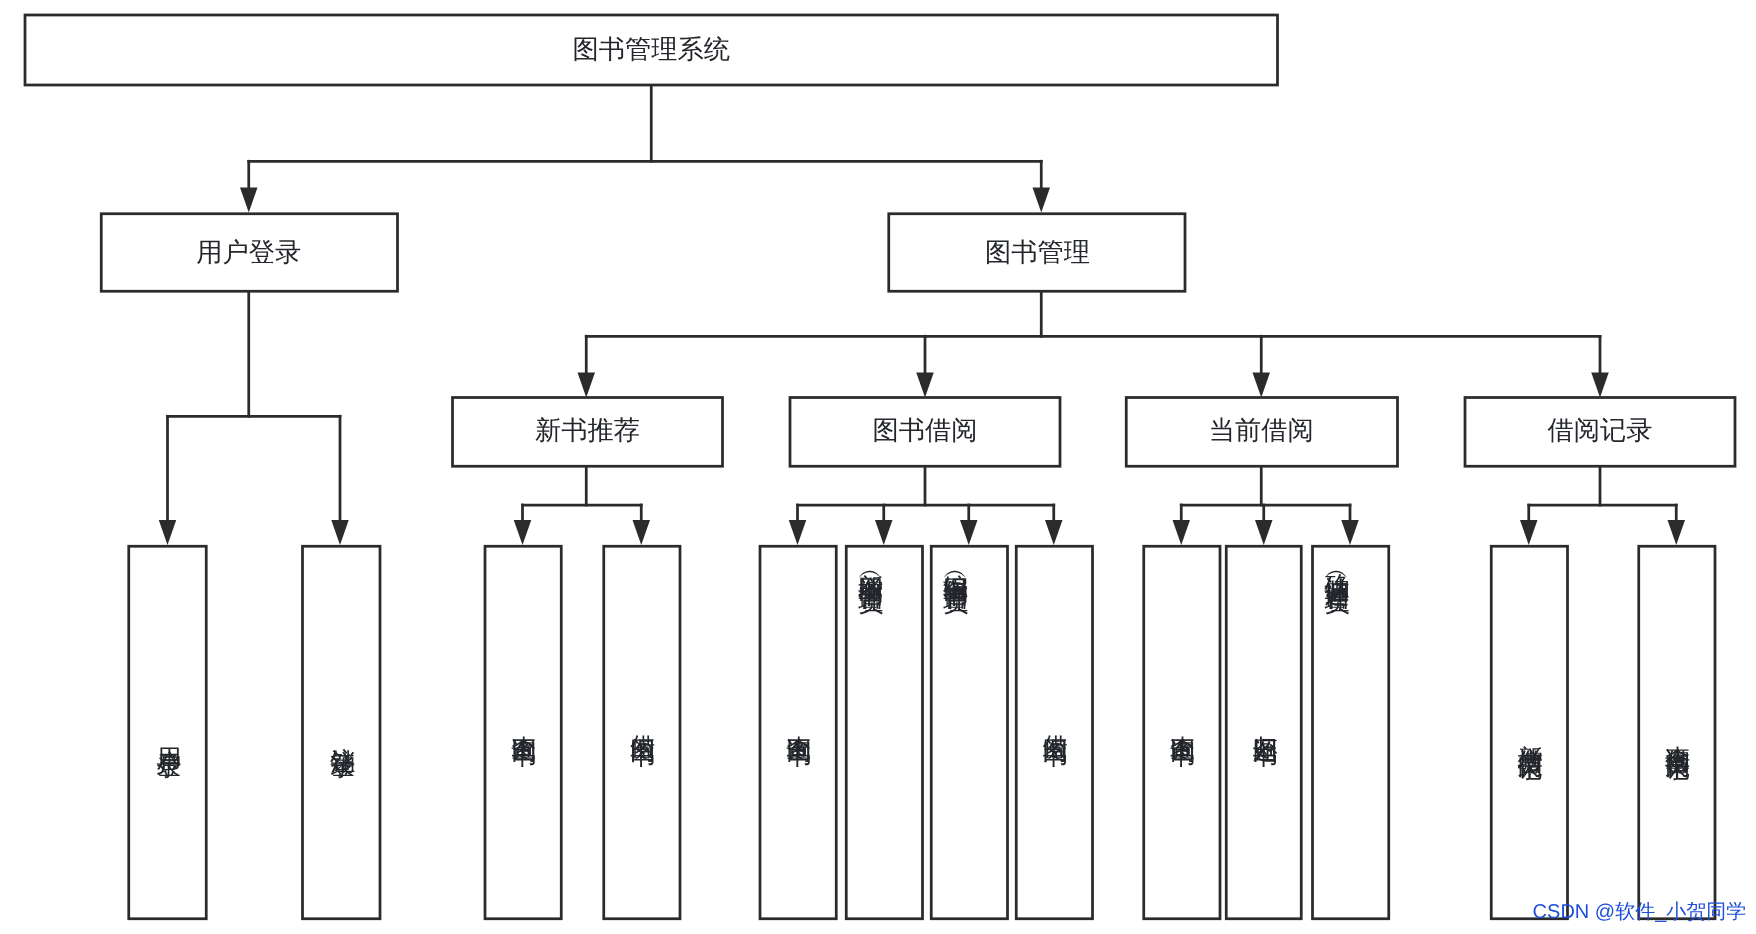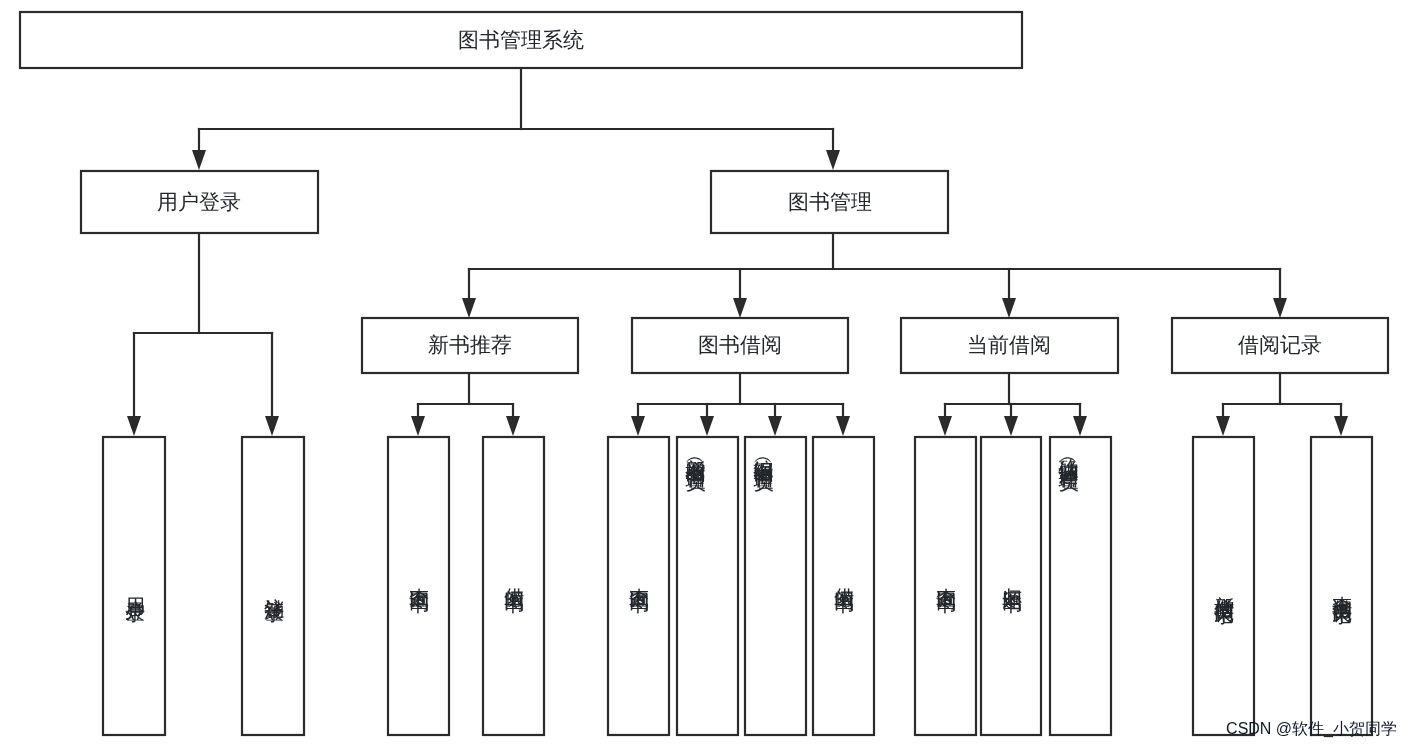--- a/index.html
+++ b/index.html
@@ -45,21 +45,21 @@
   }
   .arrow-head {
     fill: #2b2b2b;
   }
   .watermark {
     position: absolute;
     right: 8px;
     bottom: 7px;
     font-family: "Liberation Sans", "DejaVu Sans", sans-serif;
     font-size: 16px;
-    color: #0f172a;
+    color: #1d4ed8;
     white-space: nowrap;
     pointer-events: none;
   }
 </style>
 </head>
 <body>
 
 <svg id="diagram" viewBox="0 0 1405 747">
 
   <defs>

